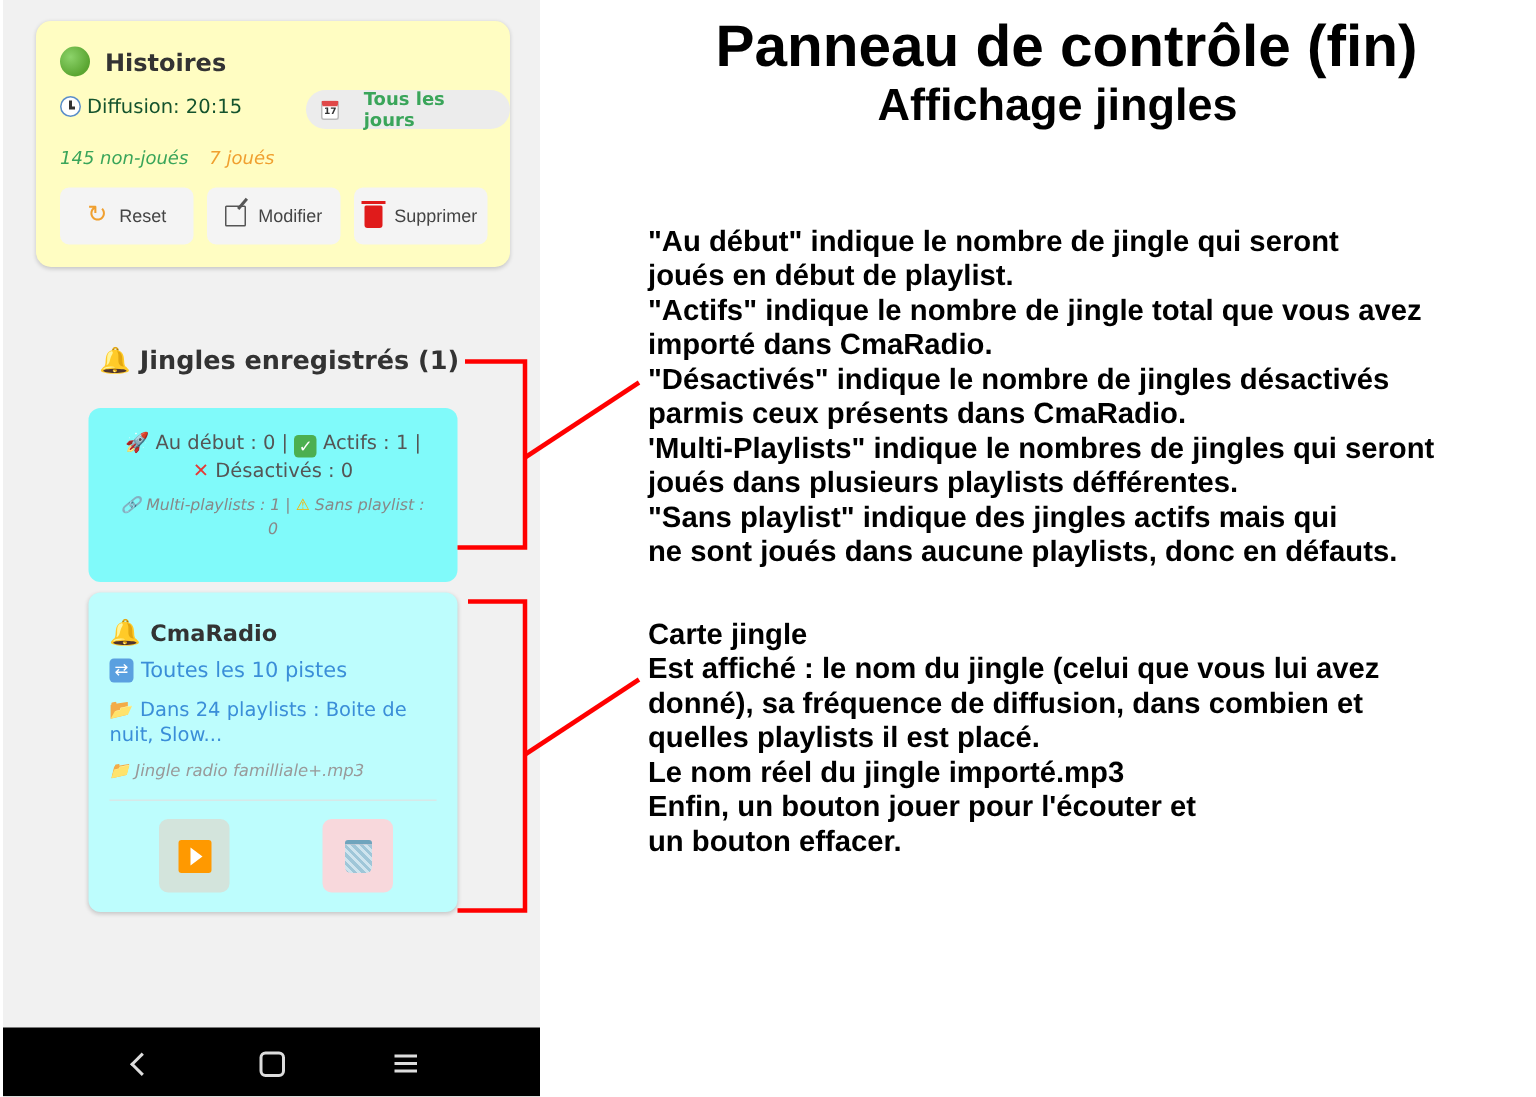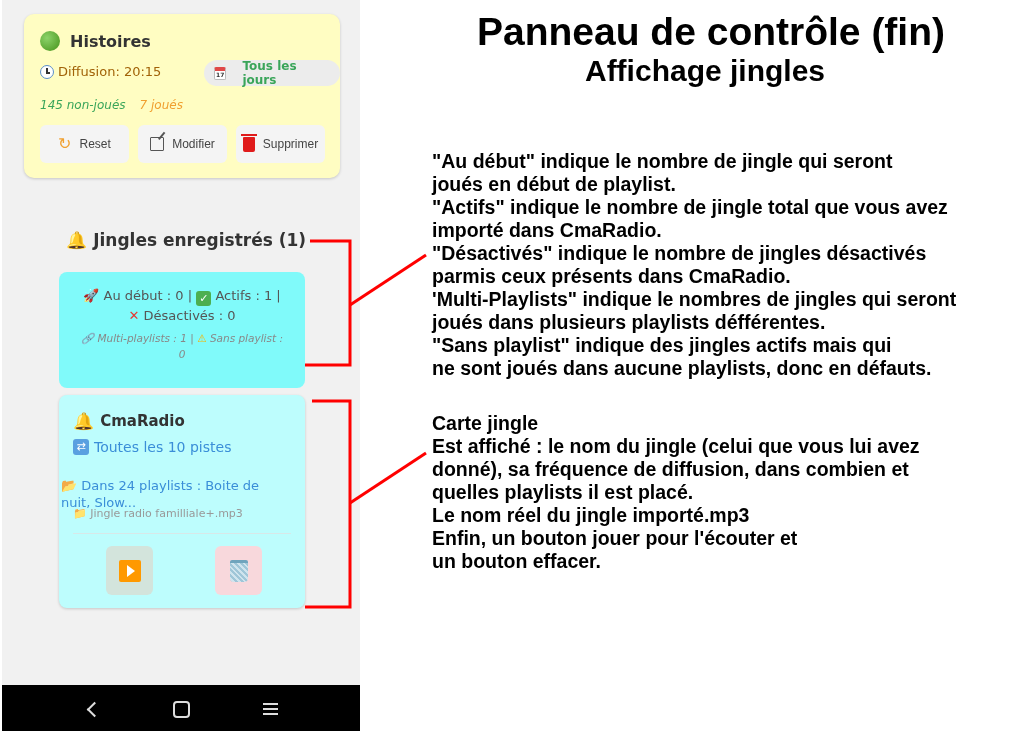--- a/index.html
+++ b/index.html
@@ -5,21 +5,21 @@
     * { box-sizing: border-box; margin: 0; padding: 0; }
     html, body { width: 1024px; height: 731px; background: #ffffff; overflow: hidden; }
     body { position: relative; font-family: "Liberation Sans", sans-serif; }
 
     
     .phone { position: absolute; left: 2px; top: 0; width: 358px; height: 731px; background: #f1f1f1; overflow: hidden; font-family: "DejaVu Sans", sans-serif; }
 
     .story-card { position: absolute; left: 22px; top: 14px; width: 316px; height: 164px; background: #fffdc2; border-radius: 10px; box-shadow: 0 1px 3px rgba(0,0,0,0.18); }
     .story-title { position: absolute; left: 16px; top: 17px; display: flex; align-items: center; gap: 10px; font-size: 16px; font-weight: bold; color: #333; }
     .green-dot { width: 20px; height: 20px; border-radius: 50%; background: radial-gradient(circle at 35% 35%, #8cd36a, #5aa531 70%); display: inline-block; }
-    .diffusion { position: absolute; left: 16px; top: 50px; font-size: 13px; color: #a16207; display: flex; align-items: flex-end; gap: 4px; }
+    .diffusion { position: absolute; left: 16px; top: 50px; font-size: 13px; color: #14532d; display: flex; align-items: flex-start; gap: 4px; }
     .clock-icon { width: 14px; height: 14px; border-radius: 50%; border: 1.5px solid #5b8ec9; background: #fff; position: relative; display: inline-block; }
     .clock-icon::before { content: ""; position: absolute; left: 5px; top: 2px; width: 1.5px; height: 5px; background: #333; }
     .clock-icon::after { content: ""; position: absolute; left: 5px; top: 6px; width: 4px; height: 1.5px; background: #333; }
     .freq-badge { position: absolute; left: 180px; top: 46px; height: 26px; padding: 0 10px; background: #ececec; border-radius: 13px; display: flex; align-items: center; gap: 16px; font-size: 12px; color: #3aa55a; font-weight: bold; }
     .cal-icon { width: 13px; height: 13px; background: #fff; border: 1px solid #bbb; border-top: 4px solid #e04848; border-radius: 2px; font-size: 6px; line-height: 8px; text-align: center; color: #333; }
     .counts { position: absolute; left: 16px; top: 84px; font-size: 12px; display: flex; gap: 14px; font-style: italic; }
     .count-unplayed { color: #3aa55a; }
     .count-played { color: #f0a030; }
     .story-actions { position: absolute; left: 16px; top: 111px; display: flex; gap: 9px; }
     .story-btn { width: 89px; height: 38px; background: #f4f4f4; border-radius: 6px; display: flex; align-items: center; justify-content: center; gap: 8px; font-size: 12px; color: #444; border: none; cursor: pointer; }
@@ -37,23 +37,23 @@
     .stats-line { font-size: 13px; color: #555; line-height: 19px; }
     .stats-sub { font-size: 10.5px; color: #888; font-style: italic; line-height: 16px; margin-top: 5px; padding: 0 18px; }
     .ok-box { display: inline-block; width: 15px; height: 15px; background: #4caf50; color: #fff; border-radius: 3px; font-size: 11px; line-height: 15px; font-style: normal; vertical-align: -2px; }
     .x-red { color: #e53935; font-weight: bold; }
     .warn { color: #f5b400; font-style: normal; }
 
     .jingle-card { position: absolute; left: 57px; top: 395px; width: 246px; height: 213px; background: #bdfdfd; border-radius: 8px; box-shadow: 0 1px 3px rgba(0,0,0,0.18); }
     .jingle-name { position: absolute; left: 14px; top: 16px; display: flex; align-items: center; gap: 6px; font-size: 15px; font-weight: bold; color: #333; }
     .jingle-freq { position: absolute; left: 14px; top: 44px; font-size: 14px; color: #3a8ed8; display: flex; align-items: center; gap: 5px; }
     .repeat-ico { width: 16px; height: 16px; background: #5aa0e0; color: #fff; border-radius: 3px; font-size: 11px; line-height: 16px; text-align: center; }
-    .jingle-playlists { position: absolute; left: 2px; top: 70px; width: 220px; font-size: 13px; color: #3a8ed8; line-height: 17px; margin-top: 12px; }
+    .jingle-playlists { position: absolute; left: 14px; top: 70px; width: 220px; font-size: 13px; color: #3a8ed8; line-height: 17px; }
     .folder { color: #f0b030; }
-    .jingle-file { position: absolute; left: 14px; top: 112px; font-size: 11px; color: #999; }
+    .jingle-file { position: absolute; left: 14px; top: 112px; font-size: 11px; color: #999; font-style: italic; }
     .divider { position: absolute; left: 14px; top: 138px; width: 218px; height: 1px; background: #d8e8e8; }
     .play-btn { position: absolute; left: 47px; top: 151px; width: 47px; height: 49px; background: #d3e4dc; border-radius: 6px; display: flex; align-items: center; justify-content: center; border: none; cursor: pointer; }
     .play-square { width: 22px; height: 22px; background: #ff9900; border-radius: 2px; position: relative; }
     .play-square::after { content: ""; position: absolute; left: 8px; top: 5px; border-left: 8px solid #fff; border-top: 6px solid transparent; border-bottom: 6px solid transparent; }
     .delete-btn { position: absolute; left: 156px; top: 151px; width: 47px; height: 49px; background: #f8d8dc; border-radius: 6px; display: flex; align-items: center; justify-content: center; border: none; cursor: pointer; }
     .bin { width: 18px; height: 22px; background: repeating-linear-gradient(45deg, #9fc6d8 0 2px, #cfe4ee 2px 4px); border-radius: 2px 2px 4px 4px; border-top: 3px solid #6fa4bd; }
 
     .navbar { position: absolute; left: 0; top: 685px; width: 358px; height: 46px; background: #000; }
     .nav-btn { position: absolute; top: 12px; width: 24px; height: 24px; display: flex; align-items: center; justify-content: center; cursor: pointer; }
     .nav-back { left: 78px; }

